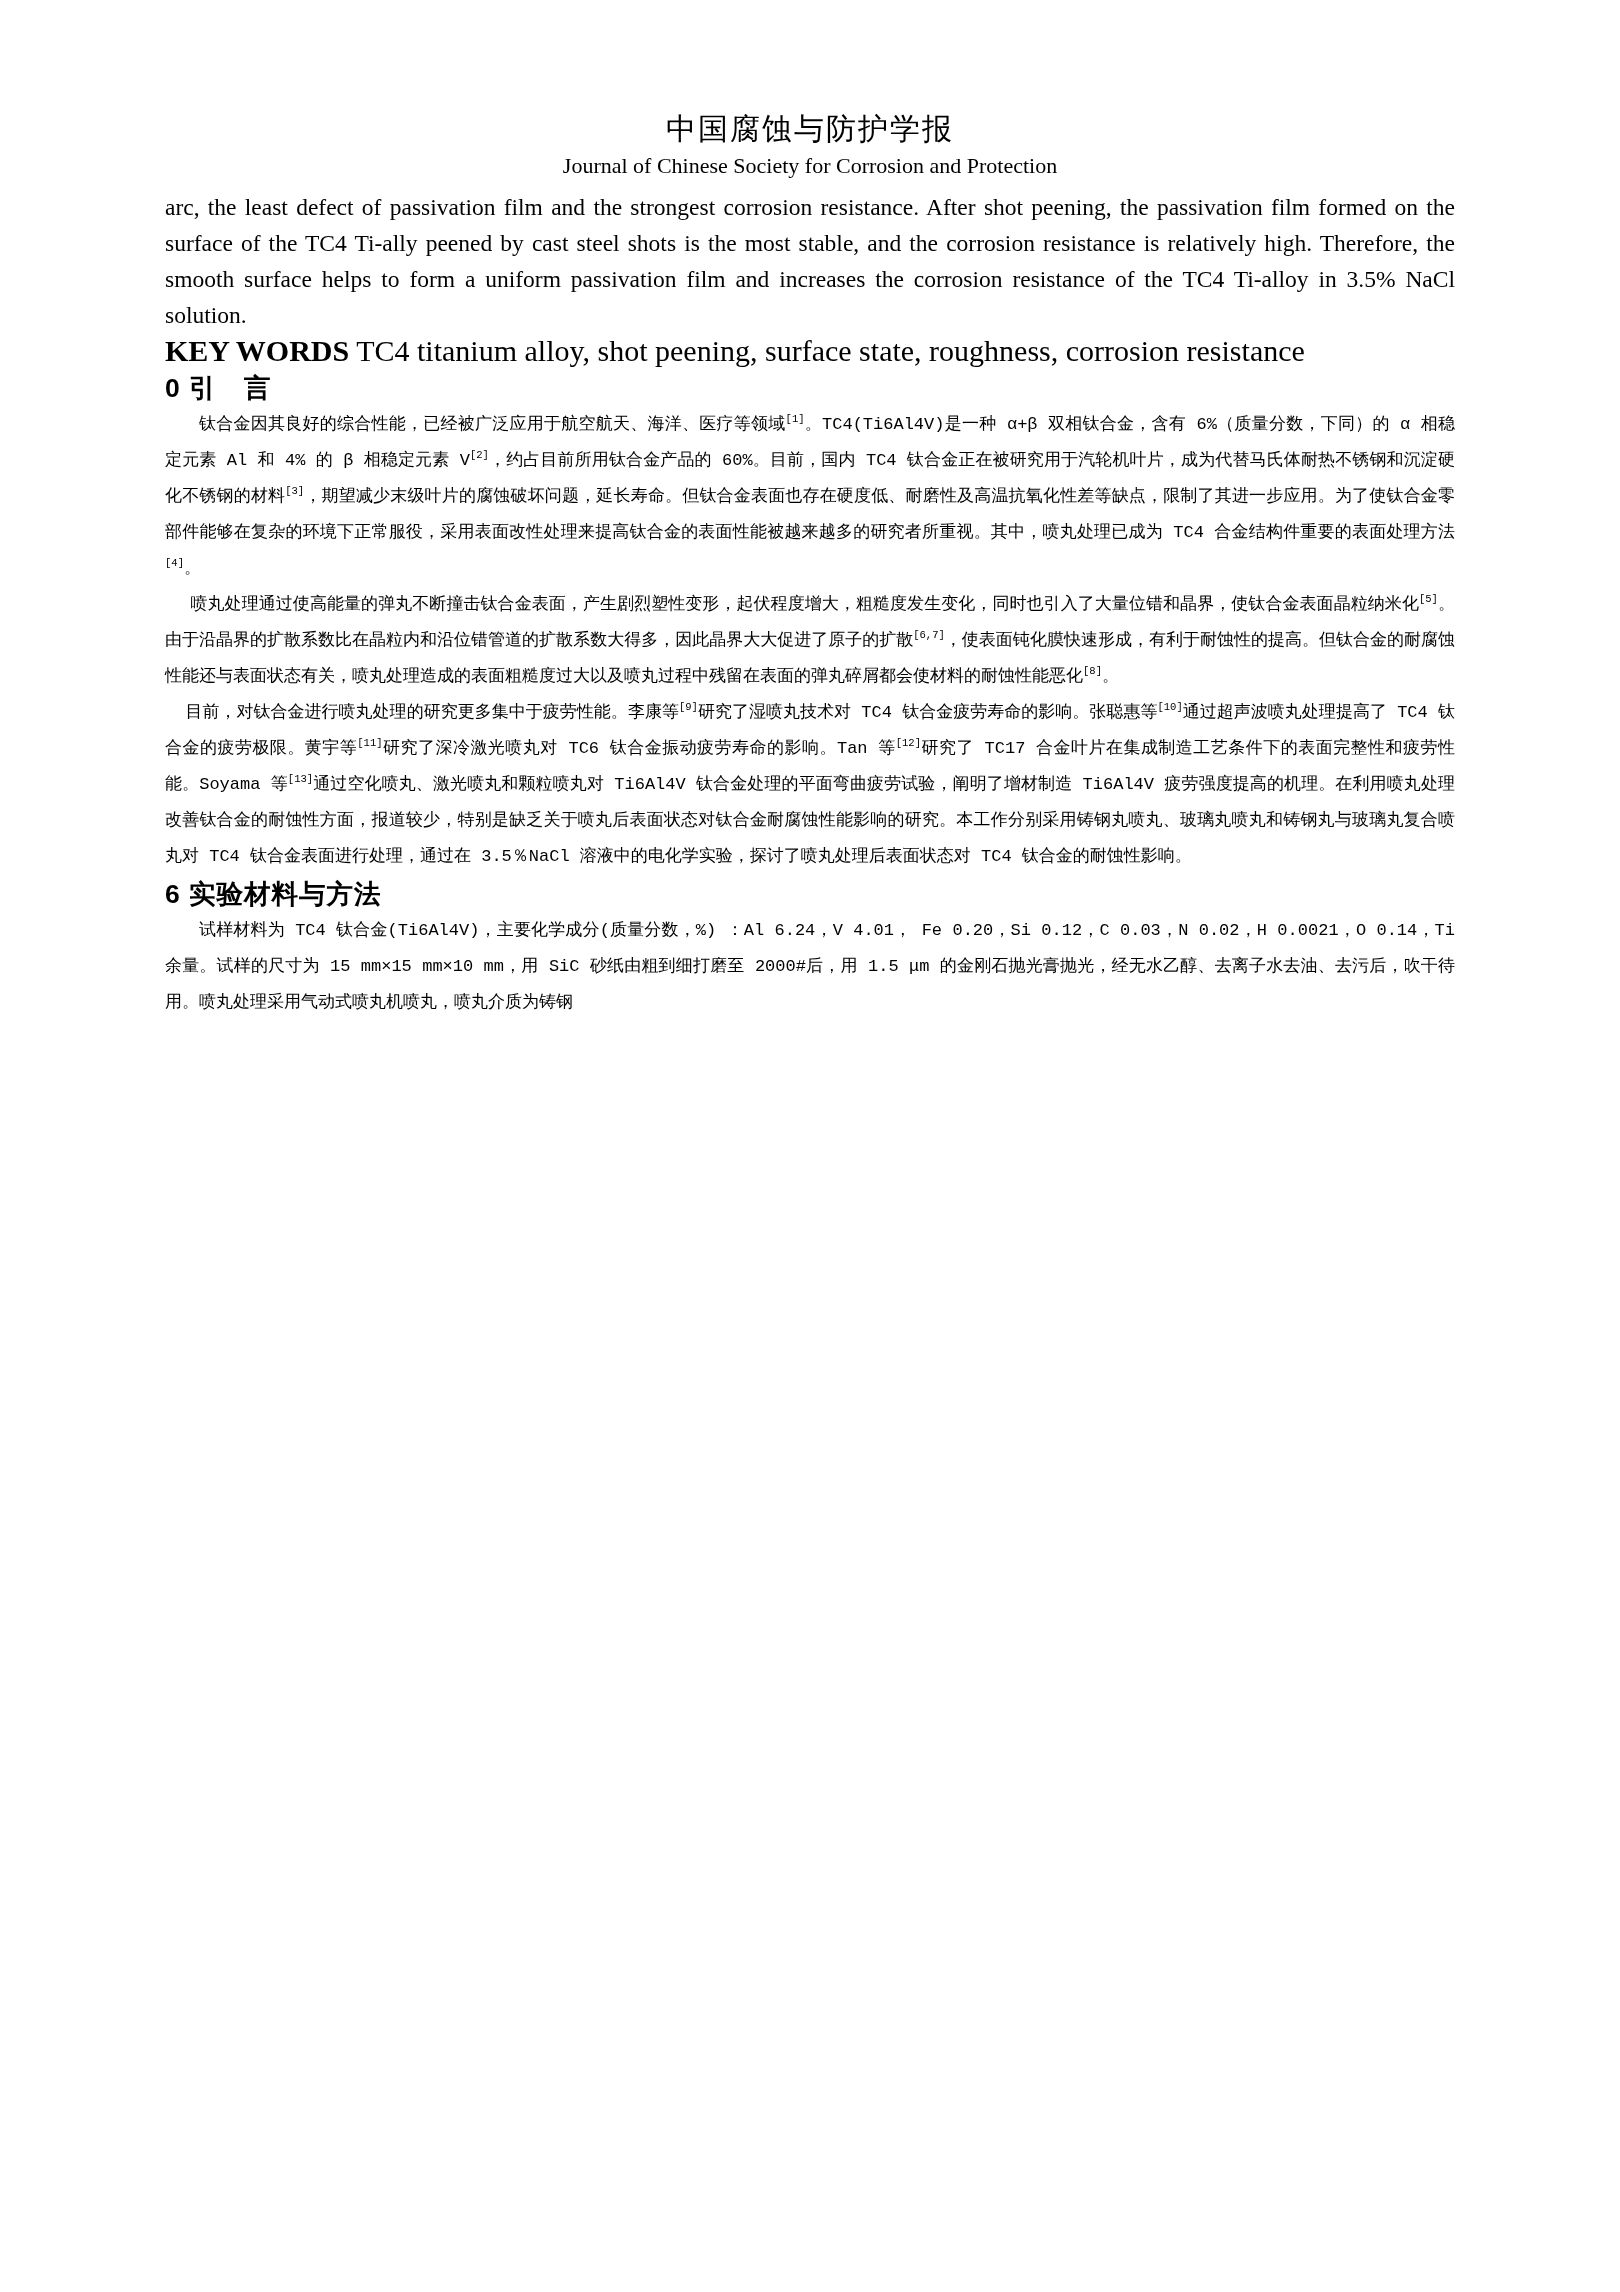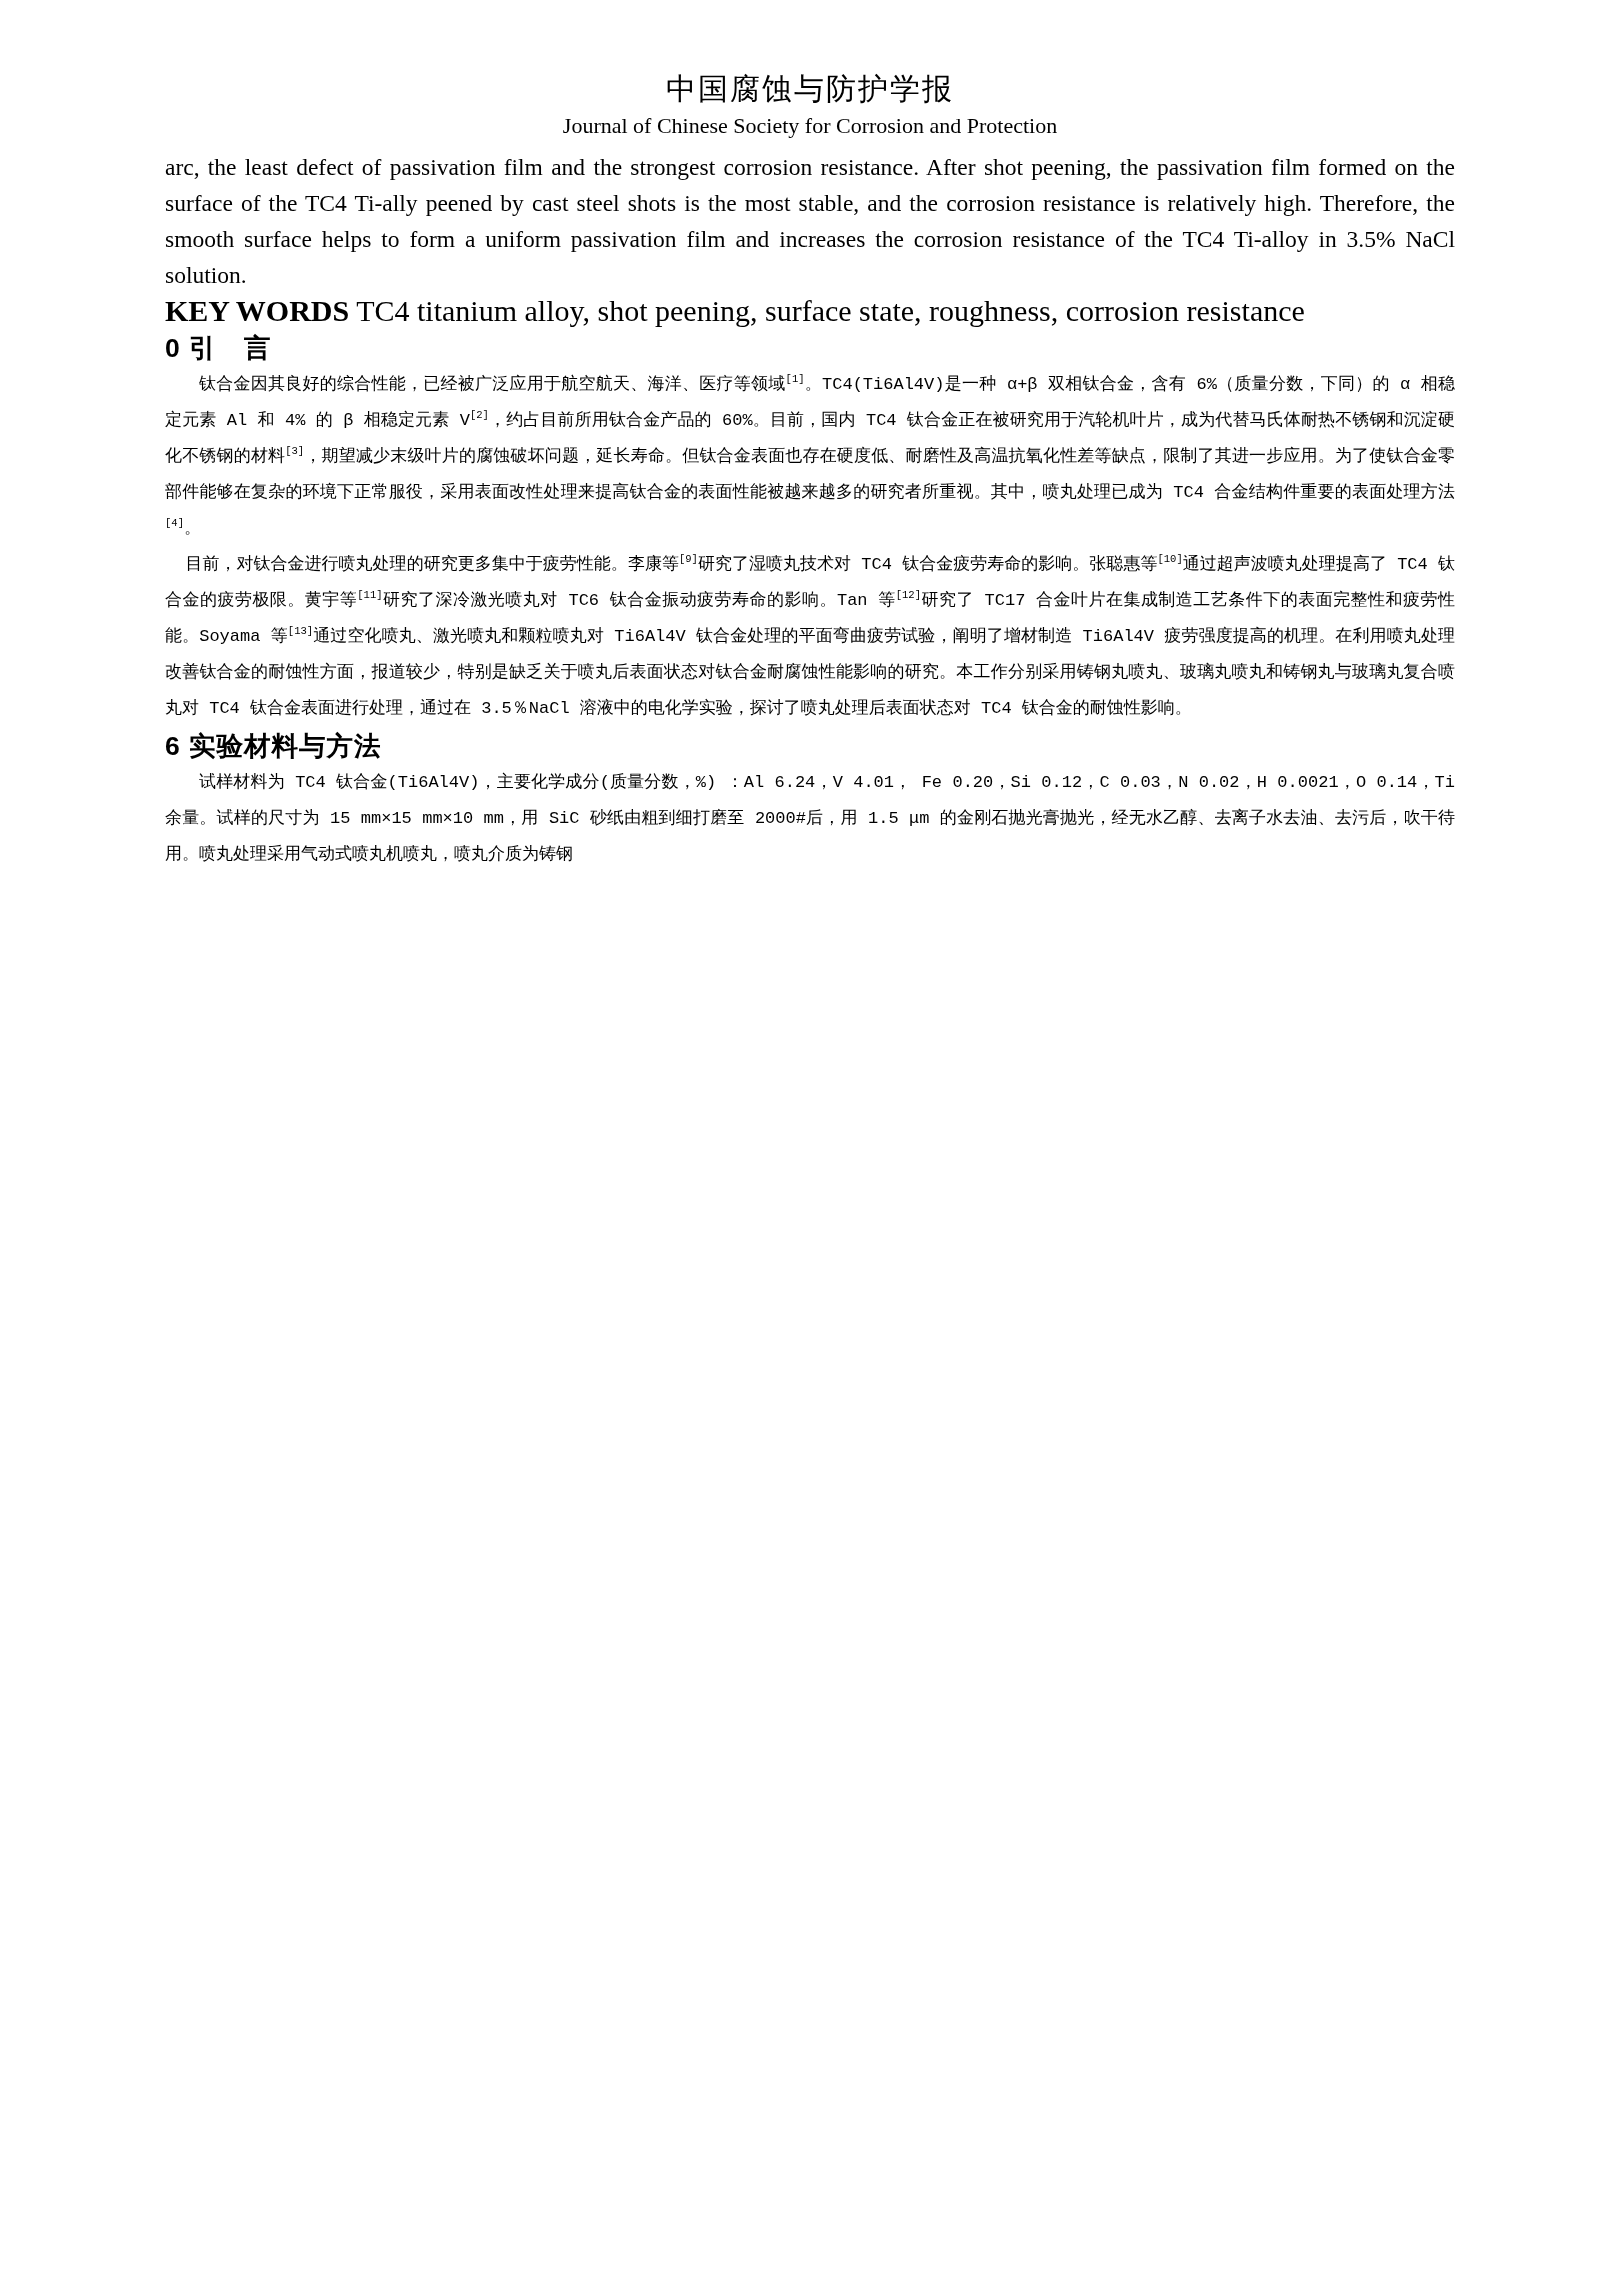--- a/index.html
+++ b/index.html
@@ -8,21 +8,21 @@
     width: 1620px;
     height: 2293px;
     font-family: "Liberation Serif", "DejaVu Serif", serif;
     color: #000000;
     overflow: hidden;
   }
   .page {
     width: 1620px;
     height: 1980px;
     background: #ffffff;
-    padding: 69px 165px 0 165px;
+    padding: 109px 165px 0 165px;
   }
   .doc-header { text-align: center; }
   .title-cn {
     font-size: 30px;
     letter-spacing: 2px;
     line-height: 39px;
   }
   .title-en {
     font-size: 22px;
     line-height: 31px;
@@ -75,20 +75,21 @@
   </header>
 
   <p class="abstract-en">arc, the least defect of passivation film and the strongest corrosion resistance. After shot peening, the passivation film formed on the surface of the TC4 Ti-ally peened by cast steel shots is the most stable, and the corrosion resistance is relatively high. Therefore, the smooth surface helps to form a uniform passivation film and increases the corrosion resistance of the TC4 Ti-alloy in 3.5% NaCl solution.</p>
 
   <p class="keywords"><span class="kw-label">KEY WORDS</span><span> TC4 titanium alloy, shot peening, surface state, roughness, corrosion resistance</span></p>
 
   <h2 class="sec-heading">0 引　言</h2>
 
   <p class="body-para indent-2">钛合金因其良好的综合性能，已经被广泛应用于航空航天、海洋、医疗等领域<sup>[1]</sup>。TC4(Ti6Al4V)是一种 α+β 双相钛合金，含有 6%（质量分数，下同）的 α 相稳定元素 Al 和 4% 的 β 相稳定元素 V<sup>[2]</sup>，约占目前所用钛合金产品的 60%。目前，国内 TC4 钛合金正在被研究用于汽轮机叶片，成为代替马氏体耐热不锈钢和沉淀硬化不锈钢的材料<sup>[3]</sup>，期望减少末级叶片的腐蚀破坏问题，延长寿命。但钛合金表面也存在硬度低、耐磨性及高温抗氧化性差等缺点，限制了其进一步应用。为了使钛合金零部件能够在复杂的环境下正常服役，采用表面改性处理来提高钛合金的表面性能被越来越多的研究者所重视。其中，喷丸处理已成为 TC4 合金结构件重要的表面处理方法<sup>[4]</sup>。</p>
 
+  <p class="body-para indent-15">喷丸处理通过使高能量的弹丸不断撞击钛合金表面，产生剧烈塑性变形，起伏程度增大，粗糙度发生变化，同时也引入了大量位错和晶界，使钛合金表面晶粒纳米化<sup>[5]</sup>。由于沿晶界的扩散系数比在晶粒内和沿位错管道的扩散系数大得多，因此晶界大大促进了原子的扩散<sup>[6,7]</sup>，使表面钝化膜快速形成，有利于耐蚀性的提高。但钛合金的耐腐蚀性能还与表面状态有关，喷丸处理造成的表面粗糙度过大以及喷丸过程中残留在表面的弹丸碎屑都会使材料的耐蚀性能恶化<sup>[8]</sup>。</p>
 
   <p class="body-para indent-12">目前，对钛合金进行喷丸处理的研究更多集中于疲劳性能。李康等<sup>[9]</sup>研究了湿喷丸技术对 TC4 钛合金疲劳寿命的影响。张聪惠等<sup>[10]</sup>通过超声波喷丸处理提高了 TC4 钛合金的疲劳极限。黄宇等<sup>[11]</sup>研究了深冷激光喷丸对 TC6 钛合金振动疲劳寿命的影响。Tan 等<sup>[12]</sup>研究了 TC17 合金叶片在集成制造工艺条件下的表面完整性和疲劳性能。Soyama 等<sup>[13]</sup>通过空化喷丸、激光喷丸和颗粒喷丸对 Ti6Al4V 钛合金处理的平面弯曲疲劳试验，阐明了增材制造 Ti6Al4V 疲劳强度提高的机理。在利用喷丸处理改善钛合金的耐蚀性方面，报道较少，特别是缺乏关于喷丸后表面状态对钛合金耐腐蚀性能影响的研究。本工作分别采用铸钢丸喷丸、玻璃丸喷丸和铸钢丸与玻璃丸复合喷丸对 TC4 钛合金表面进行处理，通过在 3.5％NaCl 溶液中的电化学实验，探讨了喷丸处理后表面状态对 TC4 钛合金的耐蚀性影响。</p>
 
   <h2 class="sec-heading">6 实验材料与方法</h2>
 
   <p class="body-para indent-2">试样材料为 TC4 钛合金(Ti6Al4V)，主要化学成分(质量分数，%) ：Al 6.24，V 4.01， Fe 0.20，Si 0.12，C 0.03，N 0.02，H 0.0021，O 0.14，Ti 余量。试样的尺寸为 15 mm×15 mm×10 mm，用 SiC 砂纸由粗到细打磨至 2000#后，用 1.5 μm 的金刚石抛光膏抛光，经无水乙醇、去离子水去油、去污后，吹干待用。喷丸处理采用气动式喷丸机喷丸，喷丸介质为铸钢</p>
 
 </div>
 
 

